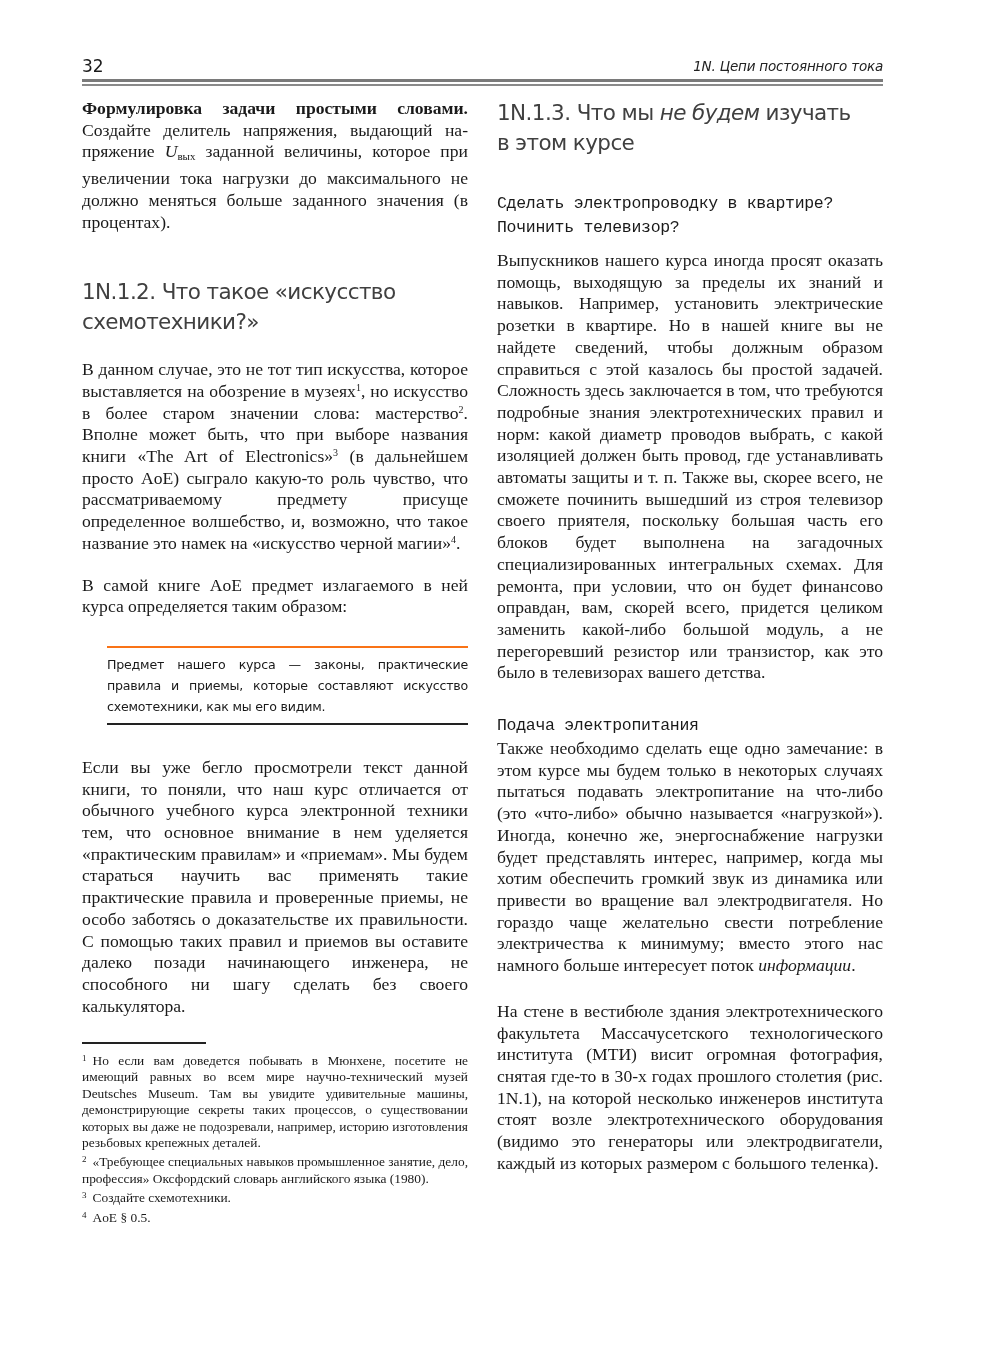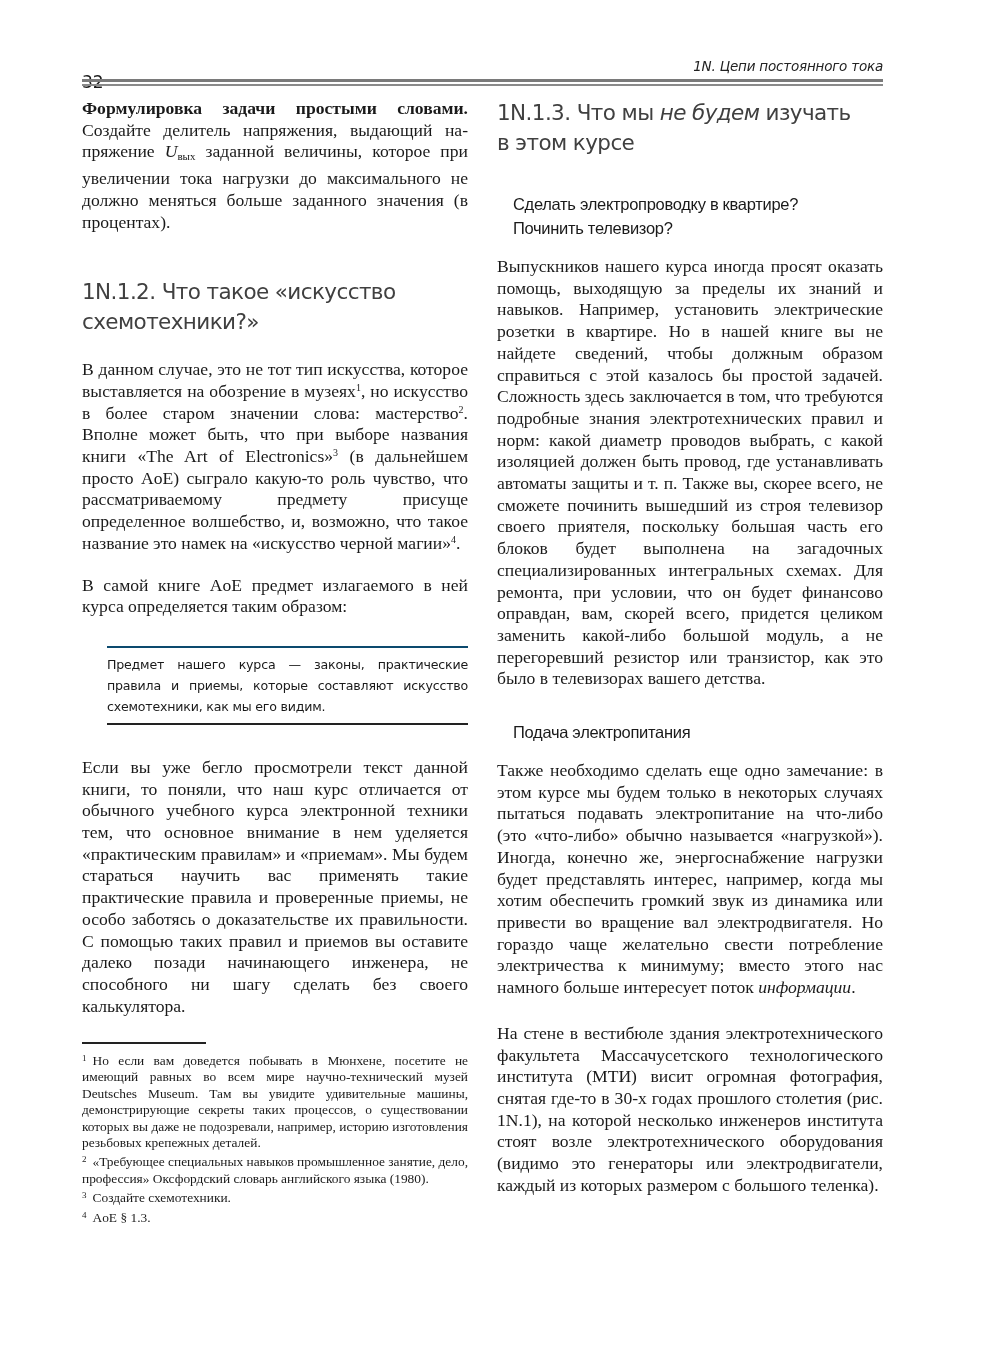--- a/index.html
+++ b/index.html
@@ -1,37 +1,37 @@
 <!DOCTYPE html>
 <html><head>
 <meta charset="utf-8">
 <style>
   html, body { margin: 0; padding: 0; background: #ffffff; }
   body { width: 1000px; height: 1366px; position: relative; overflow: hidden; color: #1a1a1a; }
   .page { position: absolute; left: 0; top: 0; width: 1000px; height: 1366px; }
   .header { position: absolute; left: 82px; top: 56px; width: 801px; height: 30px; }
-  .page-num { position: absolute; left: 0; top: 16px; font-family: "DejaVu Sans", sans-serif; font-size: 17px; color: #1a1a1a; }
+  .page-num { position: absolute; left: 0; top: 0; font-family: "DejaVu Sans", sans-serif; font-size: 17px; color: #1a1a1a; }
   .running-title { position: absolute; right: 0; top: 2px; font-family: "DejaVu Sans", sans-serif; font-style: italic; font-size: 13.5px; color: #222; letter-spacing: -0.2px; }
   .rule-top { position: absolute; left: 82px; top: 79px; width: 801px; height: 3px; background: #7a7a7a; }
   .rule-bot { position: absolute; left: 82px; top: 84px; width: 801px; height: 1.5px; background: #8a8a8a; }
 
   .col { position: absolute; top: 98px; width: 386px; }
   .col-left { left: 82px; }
   .col-right { left: 497px; }
 
   p { margin: 0; font-family: "Liberation Serif", serif; font-size: 17.6px; line-height: 21.7px; text-align: justify; hyphens: manual; color: #1a1a1a; }
   .bold-lead { font-weight: bold; }
   sub { font-size: 11px; vertical-align: -3px; }
   sup { font-size: 10px; vertical-align: 6px; line-height: 0; }
   .u-sym { font-style: italic; }
 
   h2 { margin: 0; font-family: "DejaVu Sans", sans-serif; font-weight: normal; font-size: 21.5px; line-height: 30px; color: #404040; letter-spacing: -0.6px; }
-  h3 { margin: 16px; font-family: Liberation Sans, sans-serif; font-weight: normal; font-size: 16.5px; line-height: 24px; color: #1a1a1a; letter-spacing: -0.3px; }
+  h3 { margin: 0; font-family: Liberation Mono, monospace; font-weight: normal; font-size: 16.5px; line-height: 24px; color: #1a1a1a; letter-spacing: -0.3px; }
 
-  .quote { margin-left: 25px; border-top: 2px solid #0c4a6e; border-bottom: 2px solid #222; padding: 6px 0 6px 0; }
+  .quote { margin-left: 25px; border-top: 2px solid #f97316; border-bottom: 2px solid #222; padding: 6px 0 6px 0; }
   .quote p { font-family: "DejaVu Sans", sans-serif; font-size: 12.6px; line-height: 21px; letter-spacing: -0.2px; }
 
   .fn-rule { width: 124px; height: 1.5px; background: #222; }
   .footnotes p { font-size: 13.4px; line-height: 16.4px; }
   .fn-mark { font-size: 9px; vertical-align: 4px; margin-right: 6px; }
 </style>
 </head>
 <body>
 
 <div class="page">
@@ -64,21 +64,21 @@
       <p>Предмет нашего курса — законы, практические правила и приемы, которые составляют искусство схемотехники, как мы его видим.</p>
     </div>
 
     <p style="margin-top:32px;">Если вы уже бегло просмотрели текст данной книги, то поняли, что наш курс отличается от обычного учебного курса электронной техни­ки тем, что основное внимание в нем уделяется «практическим правилам» и «приемам». Мы будем стараться научить вас применять такие практические правила и проверенные приемы, не особо заботясь о доказательстве их правиль­ности. С помощью таких правил и приемов вы оставите далеко позади начинающего инжене­ра, не способного ни шагу сделать без своего калькулятора.</p>
 
     <div class="fn-rule" style="margin-top:25px;"></div>
     <div class="footnotes" style="margin-top:6px;">
       <p><span class="fn-mark">1</span><span>Но если вам доведется побывать в Мюнхене, посетите не имеющий равных во всем мире научно-технический музей Deutsches Museum. Там вы увидите удивительные машины, демонстрирующие секреты таких процессов, о существовании которых вы даже не подозревали, на­пример, историю изготовления резьбовых крепежных деталей.</span></p>
       <p><span class="fn-mark">2</span><span>«Требующее специальных навыков промышленное за­нятие, дело, профессия» Оксфордский словарь английского языка (1980).</span></p>
       <p><span class="fn-mark">3</span><span>Создайте схемотехники.</span></p>
-      <p><span class="fn-mark">4</span><span>AoE § 1.3.</span></p>
+      <p><span class="fn-mark">4</span><span>AoE § 0.5.</span></p>
     </div>
   </div>
 
   <div class="col col-right">
     <h2 style="margin-top:0;">
       <span>1N.1.3. Что мы </span><em>не будем</em><span> изучать</span><br>
       <span>в этом курсе</span>
     </h2>
 
     <h3 style="margin-top:34px;">

